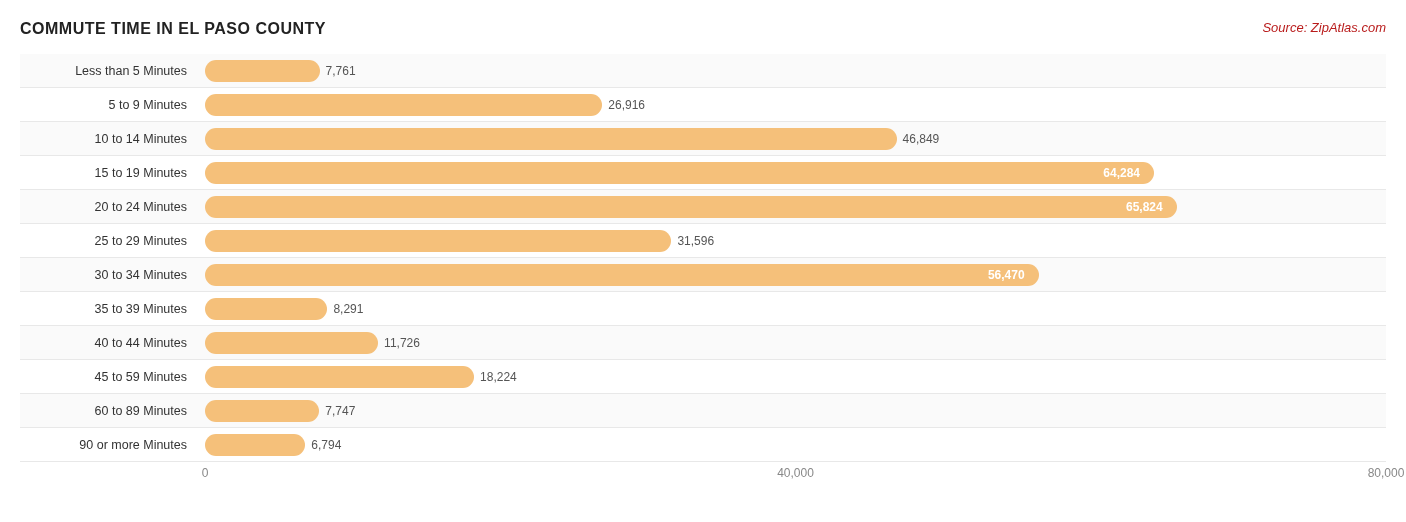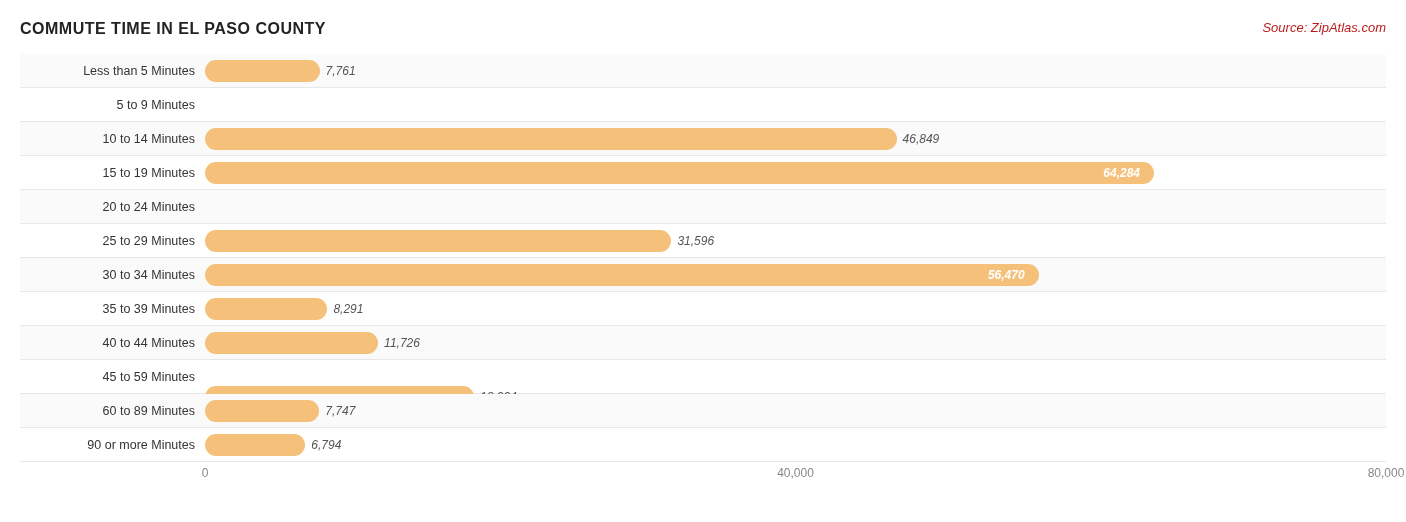--- a/index.html
+++ b/index.html
@@ -43,30 +43,29 @@
     }
     .bar-row:nth-child(even) {
       background: #fff;
     }
     .bar-label {
       width: 185px;
       min-width: 185px;
       font-size: 12.5px;
       color: #333;
       text-align: right;
-      padding-right: 10px;
+      padding-right: 18px;
       white-space: nowrap;
     }
     .bar-track {
       flex: 1;
       position: relative;
       height: 22px;
       display: flex;
-      align-items: flex-start;
-      font-style: italic;
+      align-items: flex-end;
     }
     .bar-fill {
       height: 22px;
       border-radius: 11px;
       background: #f5c07a;
       position: relative;
       display: flex;
       align-items: center;
     }
     .bar-value {
@@ -134,39 +133,49 @@
 <div class="bar-row">
       <div class="bar-label">Less than 5 Minutes</div>
       <div class="bar-track">
         <div class="bar-fill" style="width: 9.70125%;">
           <span class="bar-value">7,761</span>
         </div>
       </div>
     </div>
     <div class="bar-row">
       <div class="bar-label">5 to 9 Minutes</div>
+      <div class="bar-track">
+        <div class="bar-fill" style="width: 33.645%;">
+          <span class="bar-value">26,916</span>
+        </div>
+      </div>
     </div>
     <div class="bar-row">
       <div class="bar-label">10 to 14 Minutes</div>
       <div class="bar-track">
         <div class="bar-fill" style="width: 58.5613%;">
           <span class="bar-value">46,849</span>
         </div>
       </div>
     </div>
     <div class="bar-row">
       <div class="bar-label">15 to 19 Minutes</div>
       <div class="bar-track">
         <div class="bar-fill" style="width: 80.355%;">
           <span class="bar-value-inside">64,284</span>
         </div>
       </div>
     </div>
     <div class="bar-row">
       <div class="bar-label">20 to 24 Minutes</div>
+      <div class="bar-track">
+        <div class="bar-fill" style="width: 82.28%;">
+          <span class="bar-value-inside">65,824</span>
+        </div>
+      </div>
     </div>
     <div class="bar-row">
       <div class="bar-label">25 to 29 Minutes</div>
       <div class="bar-track">
         <div class="bar-fill" style="width: 39.495%;">
           <span class="bar-value">31,596</span>
         </div>
       </div>
     </div>
     <div class="bar-row">

